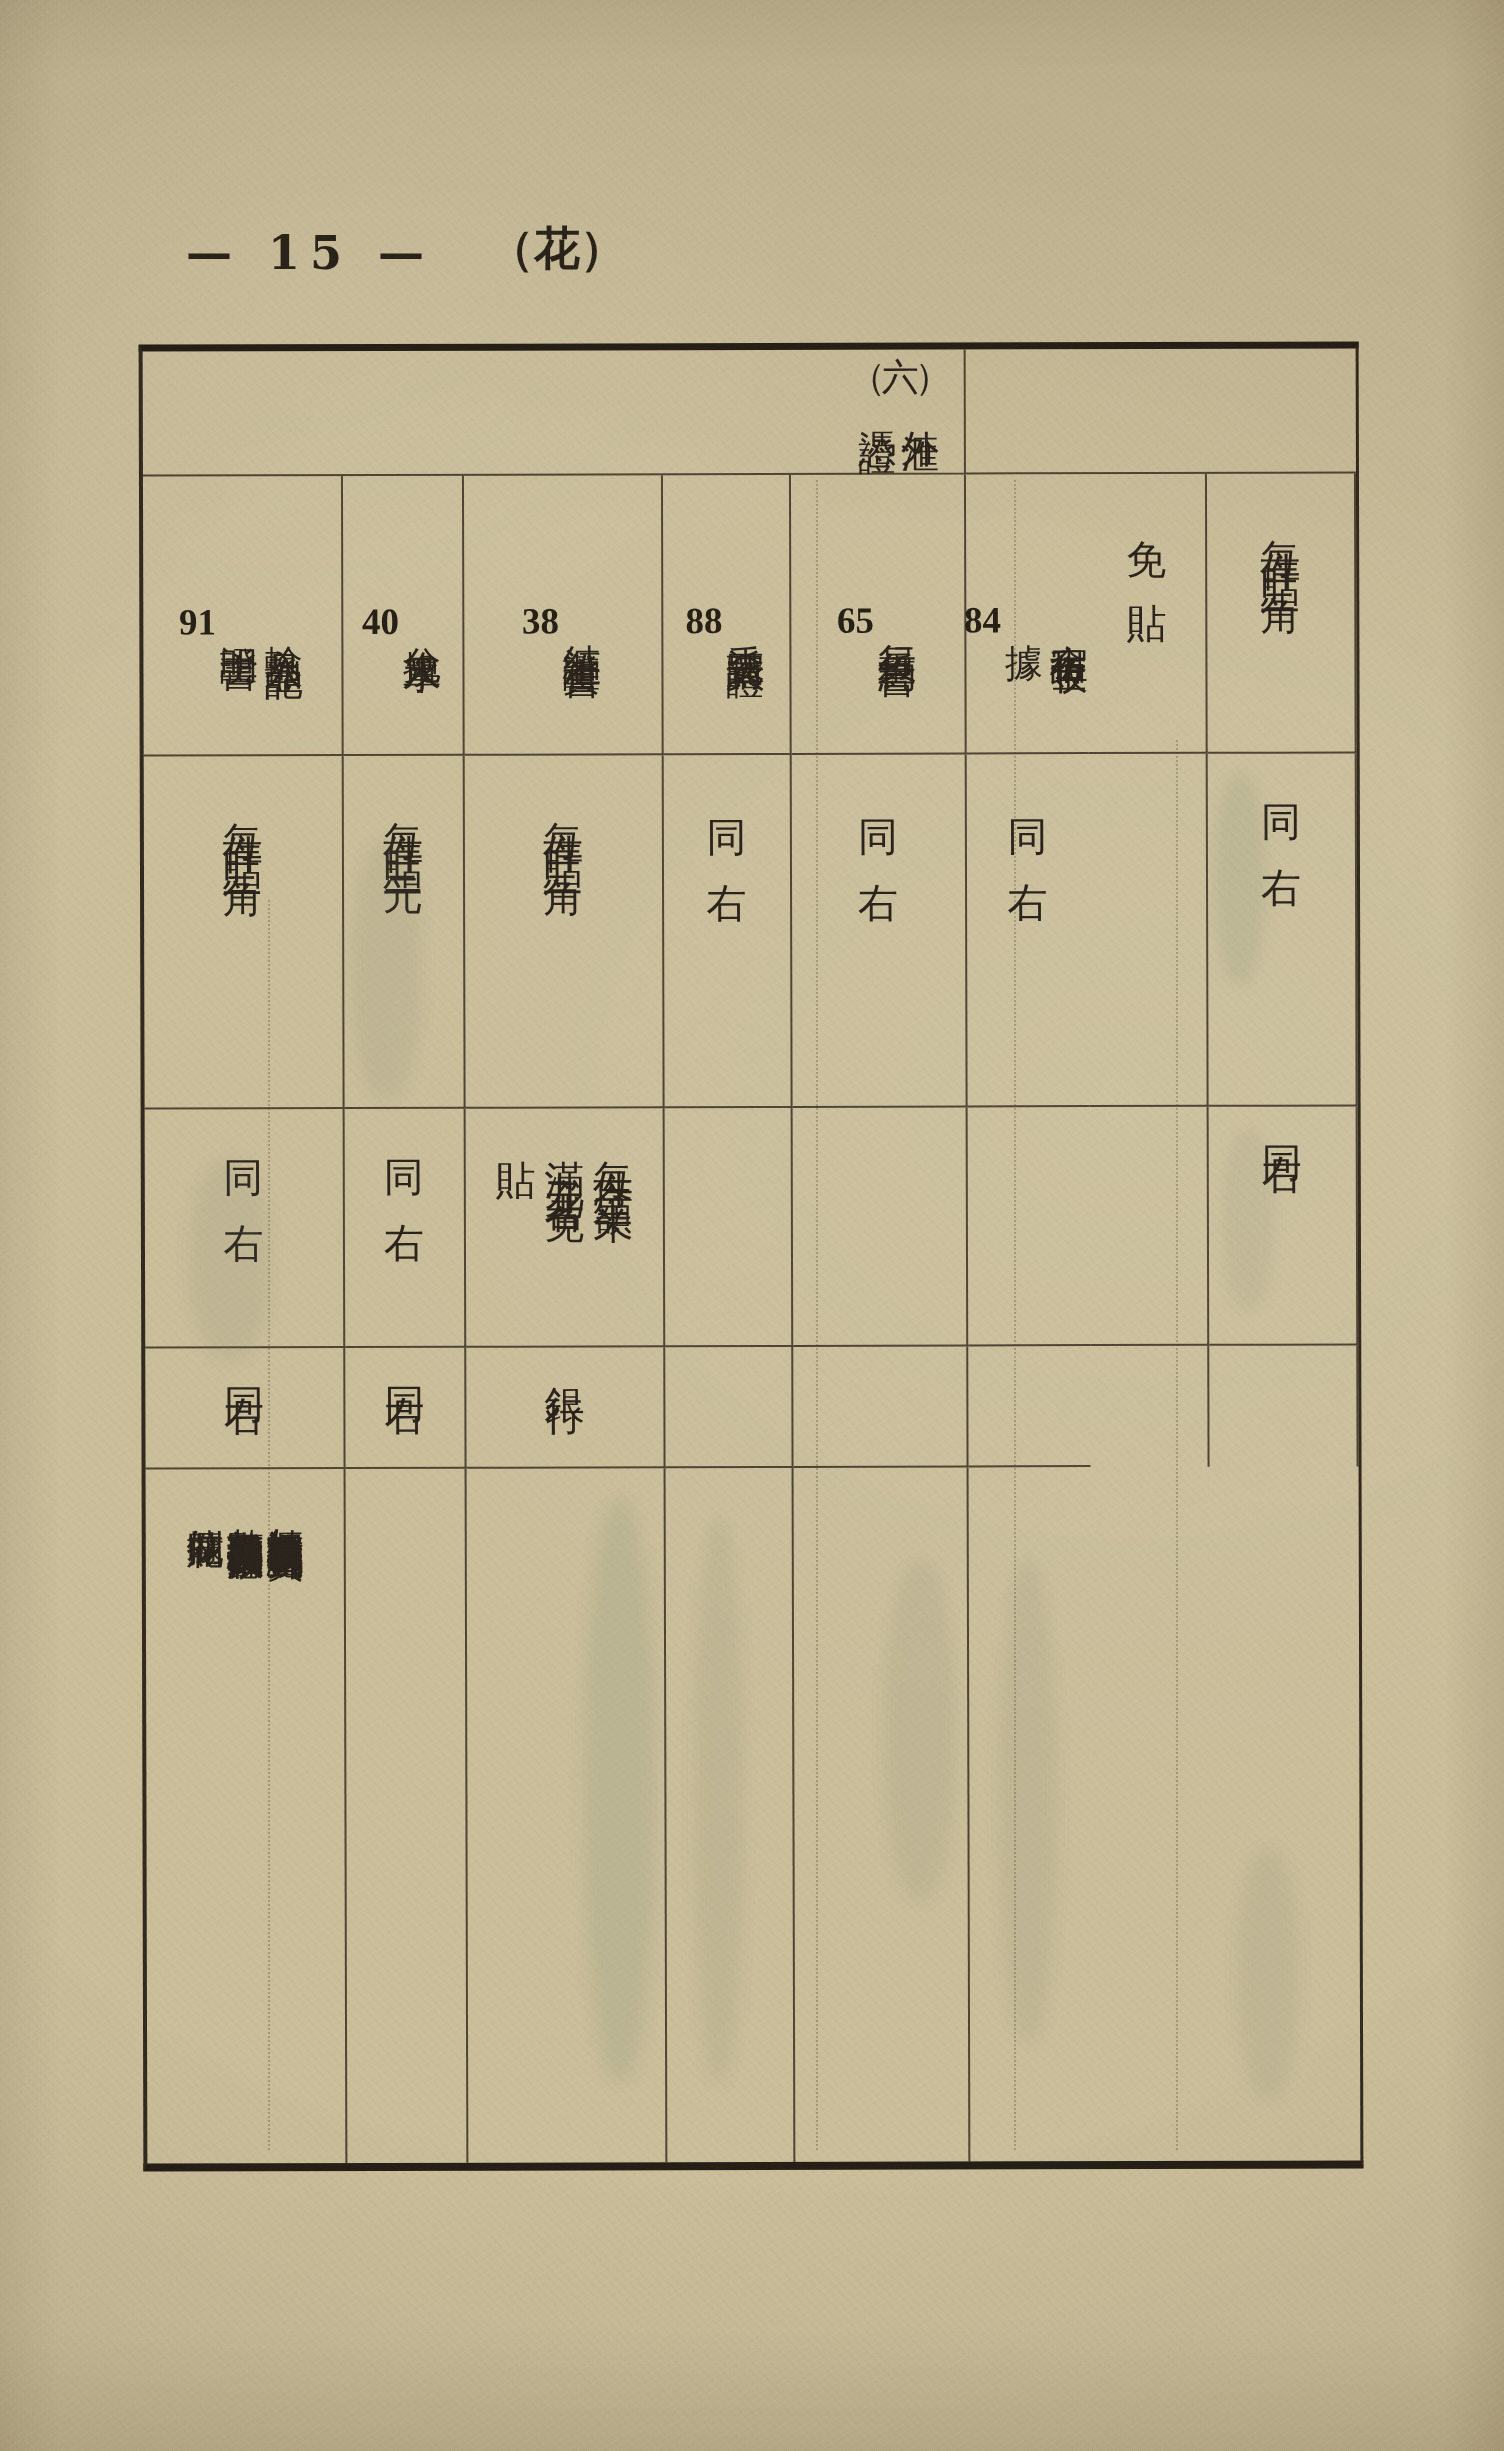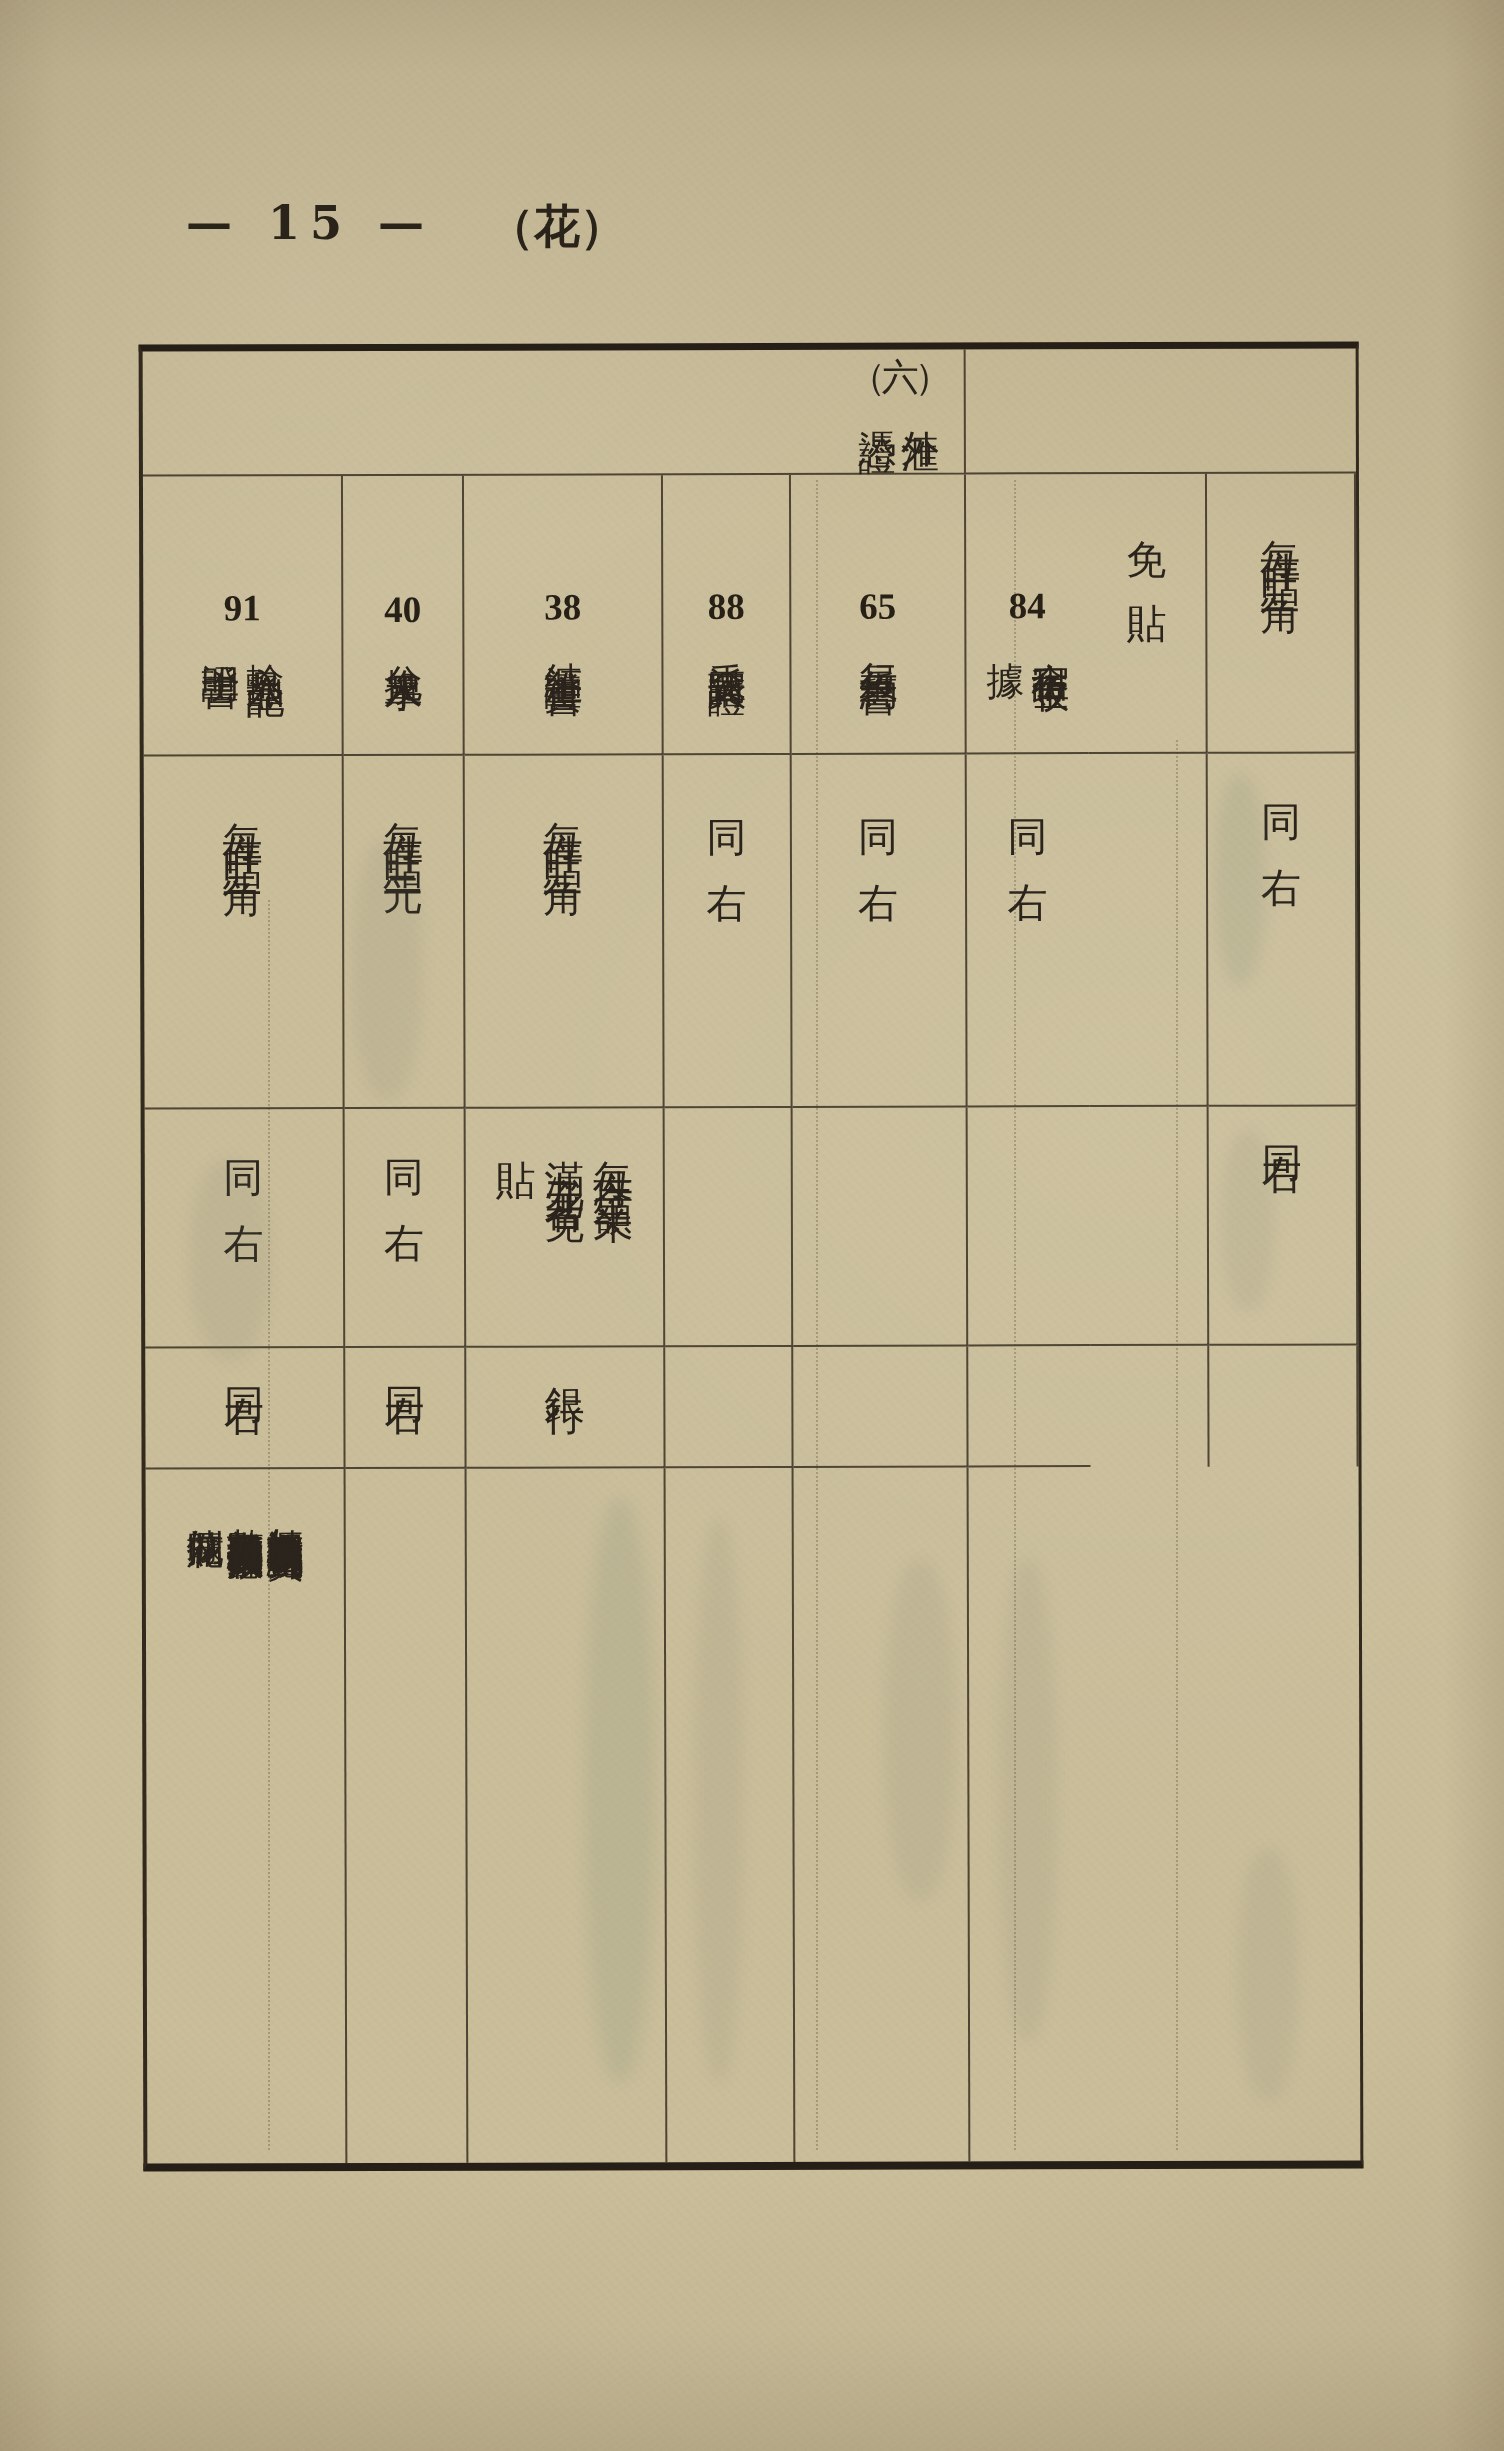--- a/index.html
+++ b/index.html
@@ -18,22 +18,22 @@
       linear-gradient(90deg, rgba(90,72,45,0.10) 0%, rgba(0,0,0,0) 4%, rgba(0,0,0,0) 96%, rgba(90,72,45,0.14) 100%),
       linear-gradient(0deg, rgba(90,72,45,0.12) 0%, rgba(0,0,0,0) 5%, rgba(0,0,0,0) 97%, rgba(90,72,45,0.08) 100%);
   }
   .grain{
     position:absolute;inset:0;opacity:.35;
     background:
       repeating-linear-gradient(47deg, rgba(120,100,60,0.05) 0 3px, rgba(0,0,0,0) 3px 7px),
       repeating-linear-gradient(-33deg, rgba(255,248,225,0.05) 0 2px, rgba(0,0,0,0) 2px 6px);
   }
   .page-header{
-    position:absolute;left:186px;top:196px;
-    display:flex;align-items:flex-start;
+    position:absolute;left:186px;top:218px;
+    display:flex;align-items:flex-end;
     color:#2a231a;font-size:46px;font-weight:bold;
   }
   .page-num{letter-spacing:10px;}
   .page-cat{margin-left:54px;letter-spacing:0;}
   
   .table-frame{
     position:absolute;left:141px;top:343px;
     width:1213px;height:1812px;
     border-top:7px solid #261f17;
     border-bottom:8px solid #261f17;
@@ -57,21 +57,21 @@
   .cell.lastrow{border-bottom:none;}
   .ghead-a{grid-column:1 / span 5;justify-content:flex-end;padding:8px 16px 0 0;}
   .ghead-b{grid-column:6 / span 3;}
   .section-label{display:flex;flex-direction:column;align-items:center;}
   .section-index{font-size:37px;color:#2b241c;letter-spacing:-4px;line-height:1.1;}
   .vt{
     writing-mode:vertical-rl;text-orientation:upright;white-space:pre-line;
     color:#2b241c;font-size:40px;line-height:1.2;
   }
   .section-name{font-size:38px;letter-spacing:5px;line-height:1.12;margin-top:2px;}
-  .colhead{flex-direction:column;align-items:center;padding-top:12px;}
+  .colhead{flex-direction:row;align-items:center;padding-top:12px;}
   .col-num{
     font-family:"Liberation Serif","DejaVu Serif",serif;
     font-size:37px;font-weight:bold;color:#272017;line-height:1;
   }
   .title{font-size:38px;letter-spacing:4px;line-height:1.18;margin-top:7px;}
   .r1{padding-top:34px;}
   .r2{padding-top:20px;}
   .r3{padding-top:8px;}
   .r4{padding-top:30px;}
   .sp-loose{letter-spacing:64px;}

